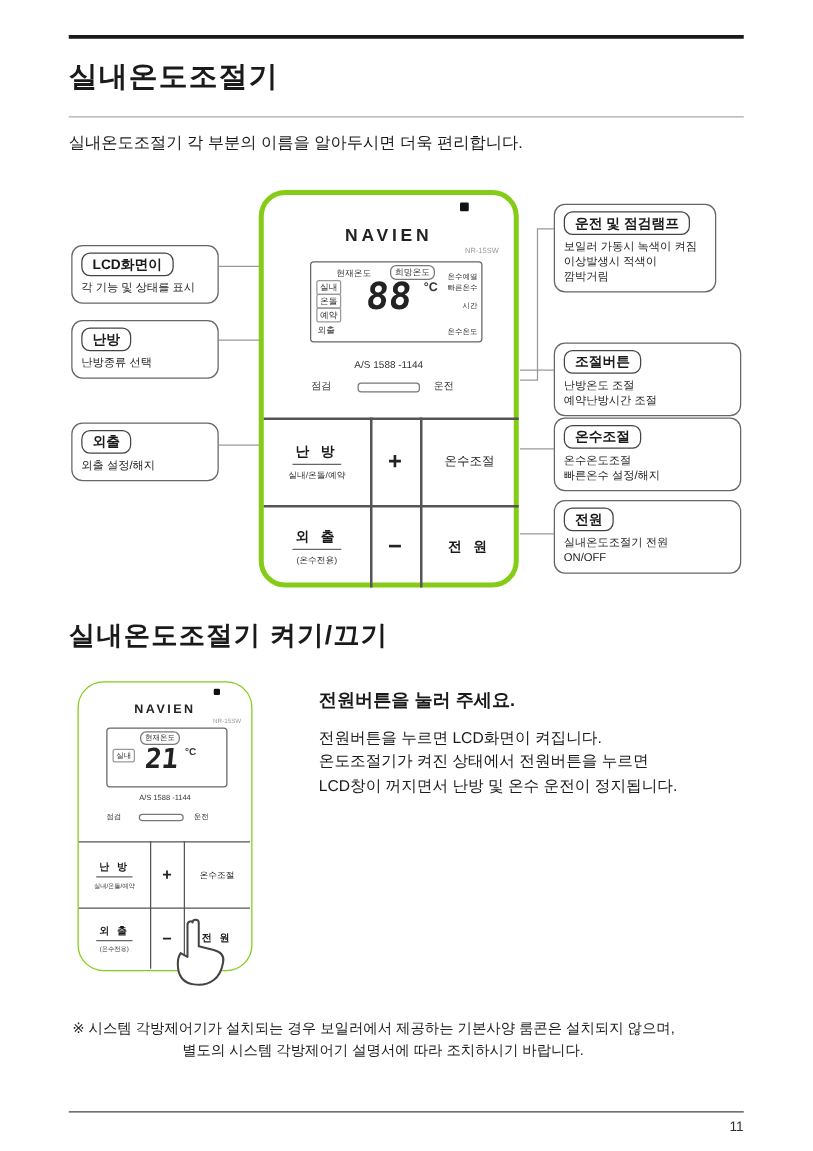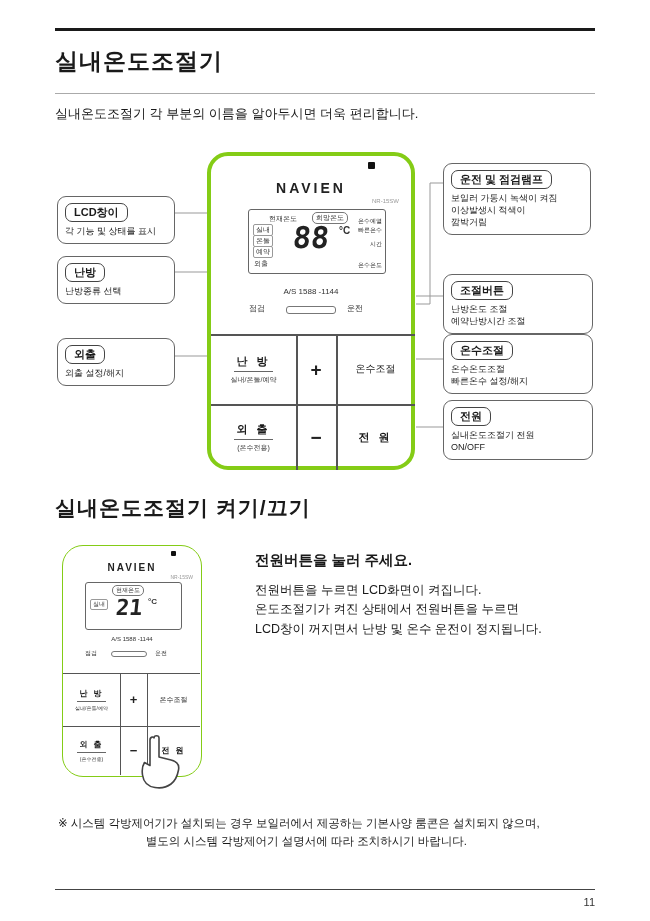--- a/index.html
+++ b/index.html
@@ -111,33 +111,33 @@
     </div>
     <div class="cell" style="left:85px;top:248px;width:40px;height:66px;">
       <span class="sign" style="font-size:19px;">−</span>
     </div>
     <div class="cell" style="left:125px;top:248px;width:79px;height:66px;">
       <span style="font-size:11px;font-weight:bold;letter-spacing:3px;">전 원</span>
     </div>
   </div>
 
   <div class="callout" style="left:57px;top:196px;width:118px;">
-    <span class="chip">LCD창이</span>
+    <span class="chip">LCD화면이</span>
     <div class="desc">각 기능 및 상태를 표시</div>
   </div>
   <div class="callout" style="left:57px;top:256px;width:118px;">
     <span class="chip">난방</span>
     <div class="desc">난방종류 선택</div>
   </div>
   <div class="callout" style="left:57px;top:338px;width:118px;">
     <span class="chip">외출</span>
     <div class="desc">외출 설정/해지</div>
   </div>
 
-  <div class="callout" style="left:443px;top:163px;width:148px;">
+  <div class="callout" style="left:443px;top:163px;width:130px;">
     <span class="chip">운전 및 점검램프</span>
     <div class="desc">
       <div>보일러 가동시 녹색이 켜짐</div>
       <div>이상발생시 적색이</div>
       <div>깜박거림</div>
     </div>
   </div>
   <div class="callout" style="left:443px;top:274px;width:150px;">
     <span class="chip">조절버튼</span>
     <div class="desc">

